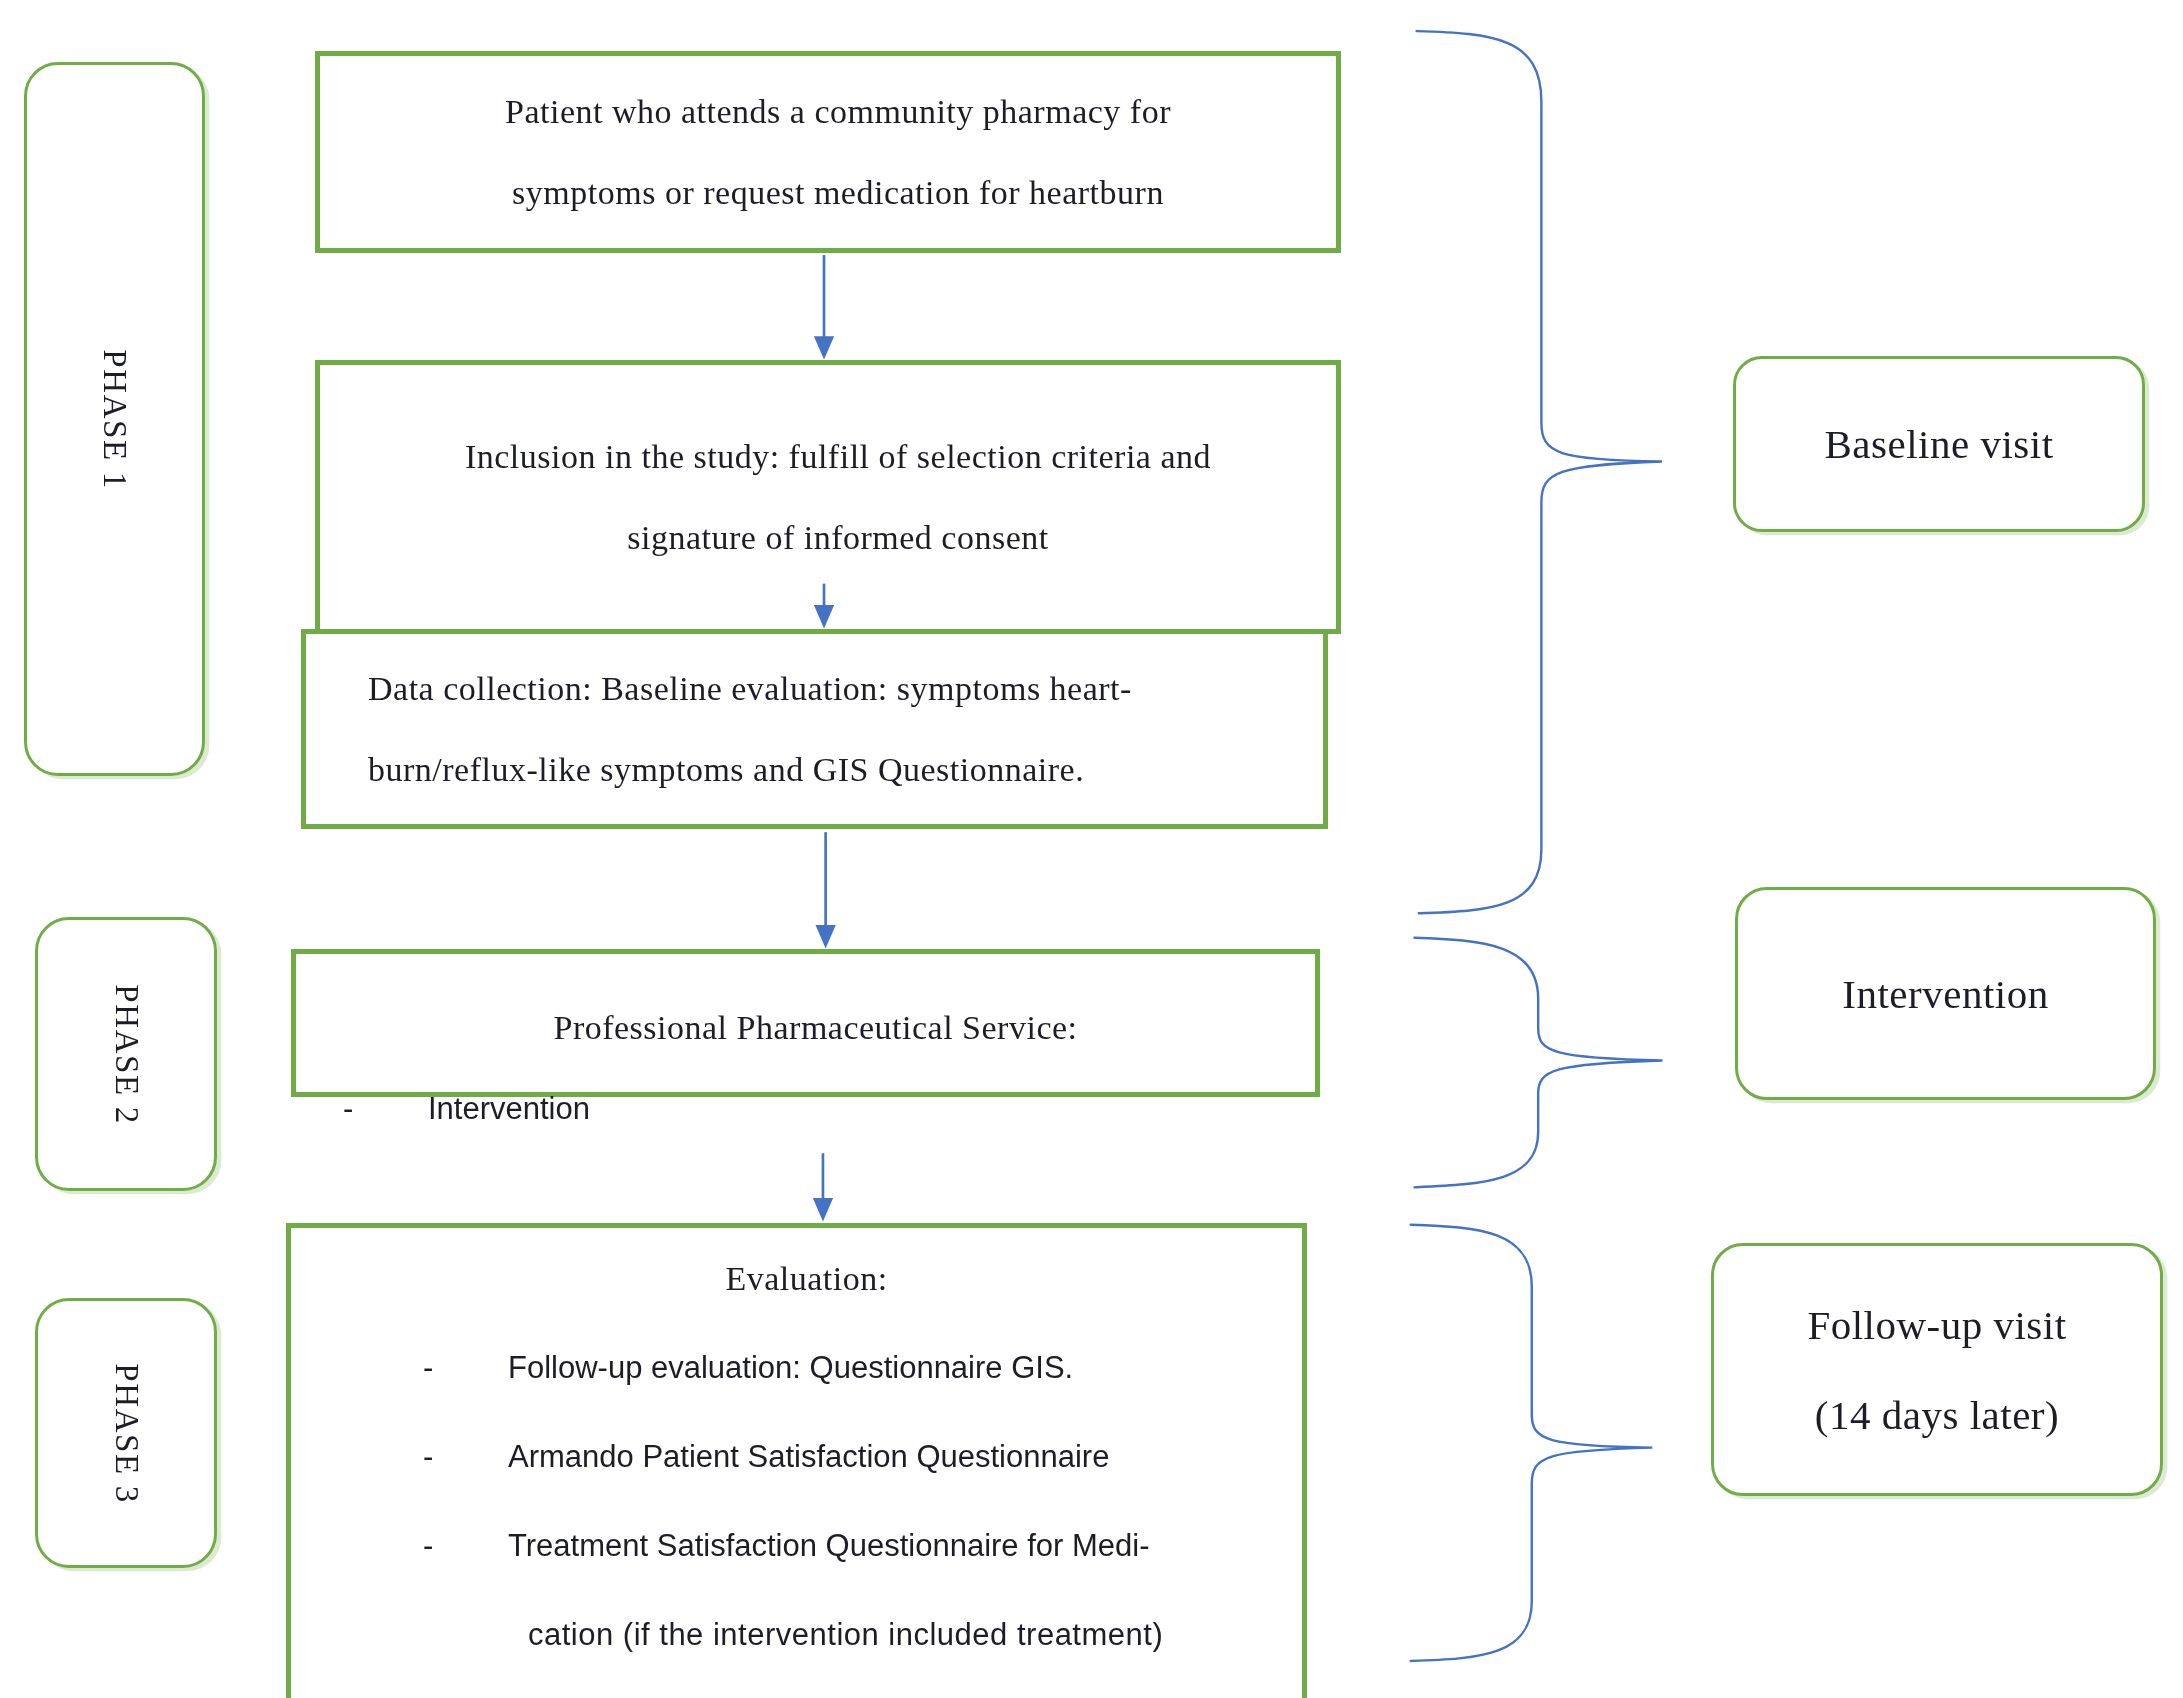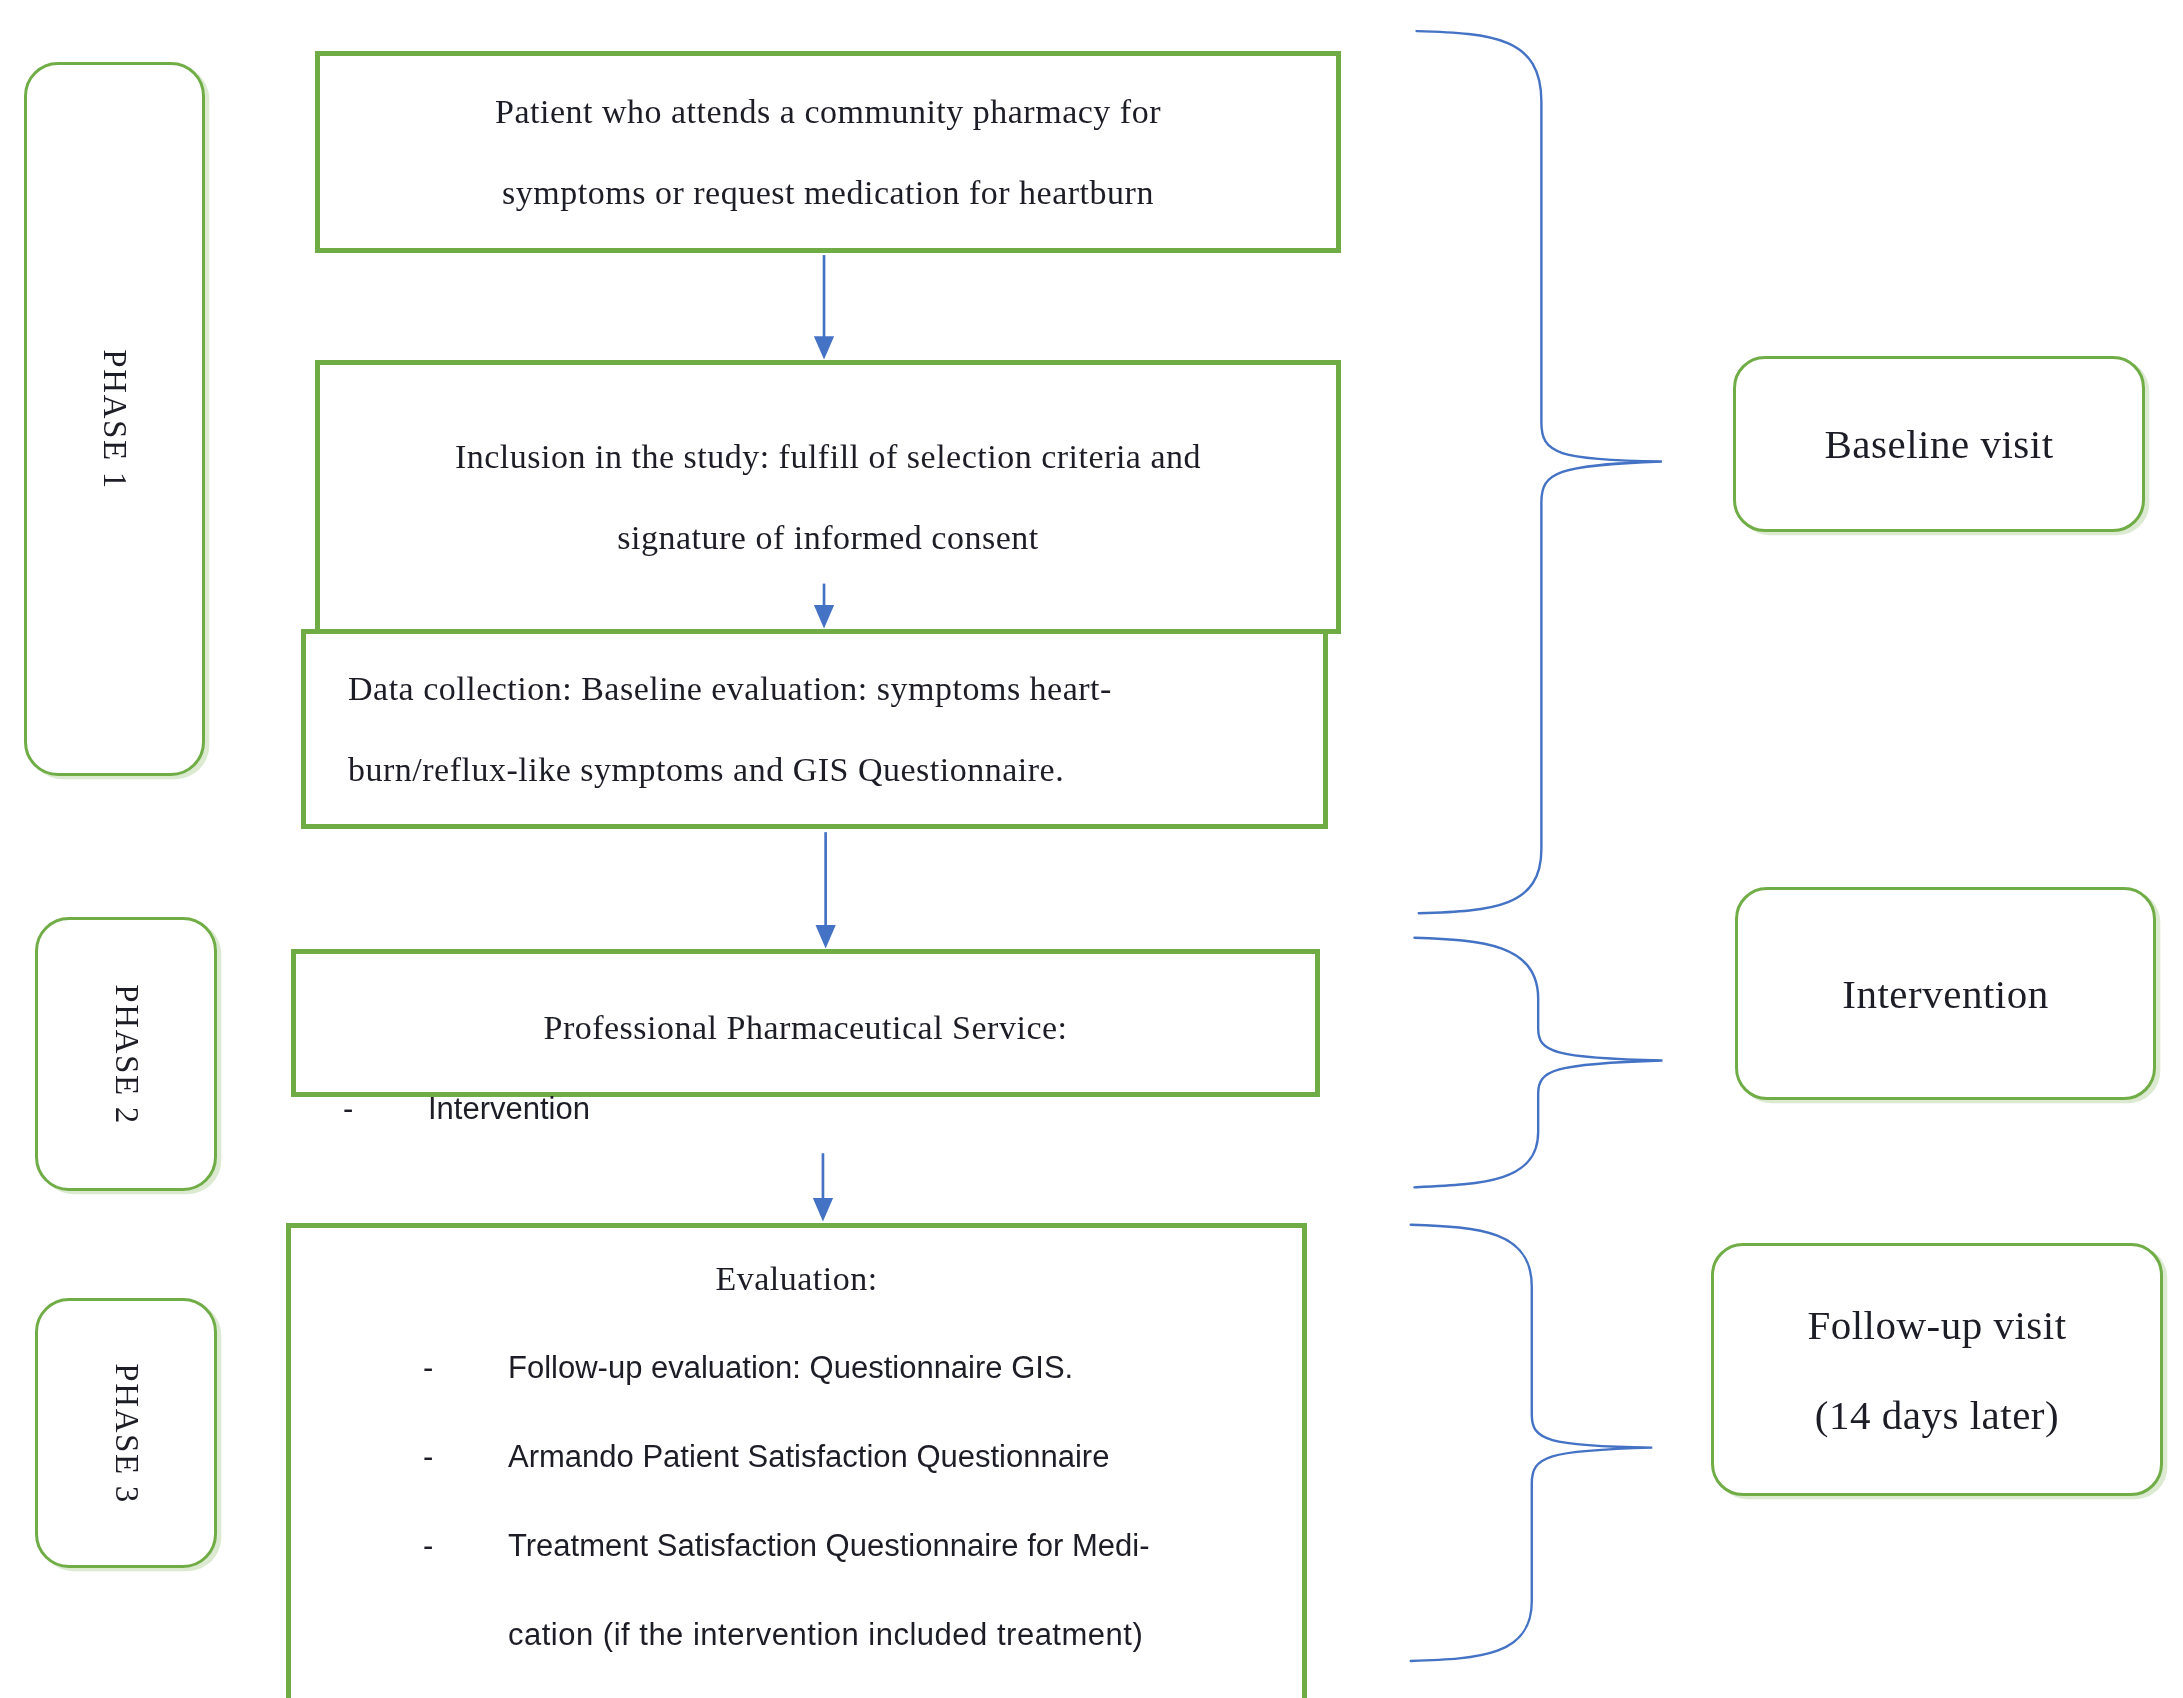--- a/index.html
+++ b/index.html
@@ -32,21 +32,21 @@
   #phase3{left:35px;top:1298px;width:182px;height:270px;}
 
   
   .flow-box{
     position:absolute;
     border:5.3px solid #6FAC46;
     background:#ffffff;
     box-sizing:border-box;
     display:flex;flex-direction:column;justify-content:center;
   }
-  .fline{font-size:34px;line-height:81px;letter-spacing:0.5px;}
+  .fline{font-size:34px;line-height:81px;letter-spacing:0.5px;padding-left:20px;}
   .center{text-align:center;}
   .sans{font-family:"Liberation Sans", sans-serif;font-size:31px;}
   #fbox1{left:315px;top:51px;width:1026px;height:202px;}
   #fbox2{left:315px;top:360px;width:1026px;height:274px;}
   #fbox3{left:301px;top:629px;width:1027px;height:200px;padding-left:42px;padding-right:27px;justify-content:center;}
   #fbox3 .fline{text-align:left;}
   #fbox4{left:291px;top:949px;width:1029px;height:148px;justify-content:flex-start;padding-top:33px;}
   #fbox5{left:286px;top:1223px;width:1021px;height:501px;justify-content:flex-start;padding-top:6.4px;}
   #fbox5 .fline,#fbox5 .bullet-row{line-height:89px;}
   .bullet-row{display:flex;align-items:baseline;line-height:81px;}
@@ -60,21 +60,21 @@
     position:absolute;
     border:3.2px solid #70AD47;
     border-radius:32px;
     box-shadow:4.3px 3.2px 0 rgba(112,173,71,.25);
     background:#ffffff;
     box-sizing:border-box;
     display:flex;flex-direction:column;align-items:center;justify-content:center;
     font-size:41px;letter-spacing:0.5px;
   }
   .annot-line{line-height:90px;text-align:center;}
-  #annot1{left:1733px;top:356px;width:412px;height:176px;}
+  #annot1{left:1733px;top:356px;width:412px;height:176px;border-radius:29px;}
   #annot2{left:1735px;top:887px;width:421px;height:213px;}
   #annot3{left:1711px;top:1243px;width:452px;height:253px;}
 
   
   #overlay{
     position:absolute;left:0;top:0;width:2183px;height:1699px;
     pointer-events:none;
   }
   .brace{fill:none;stroke:#4472C4;stroke-width:4.5;stroke-linecap:round;}
   .aline{stroke:#4472C4;stroke-width:5;}

